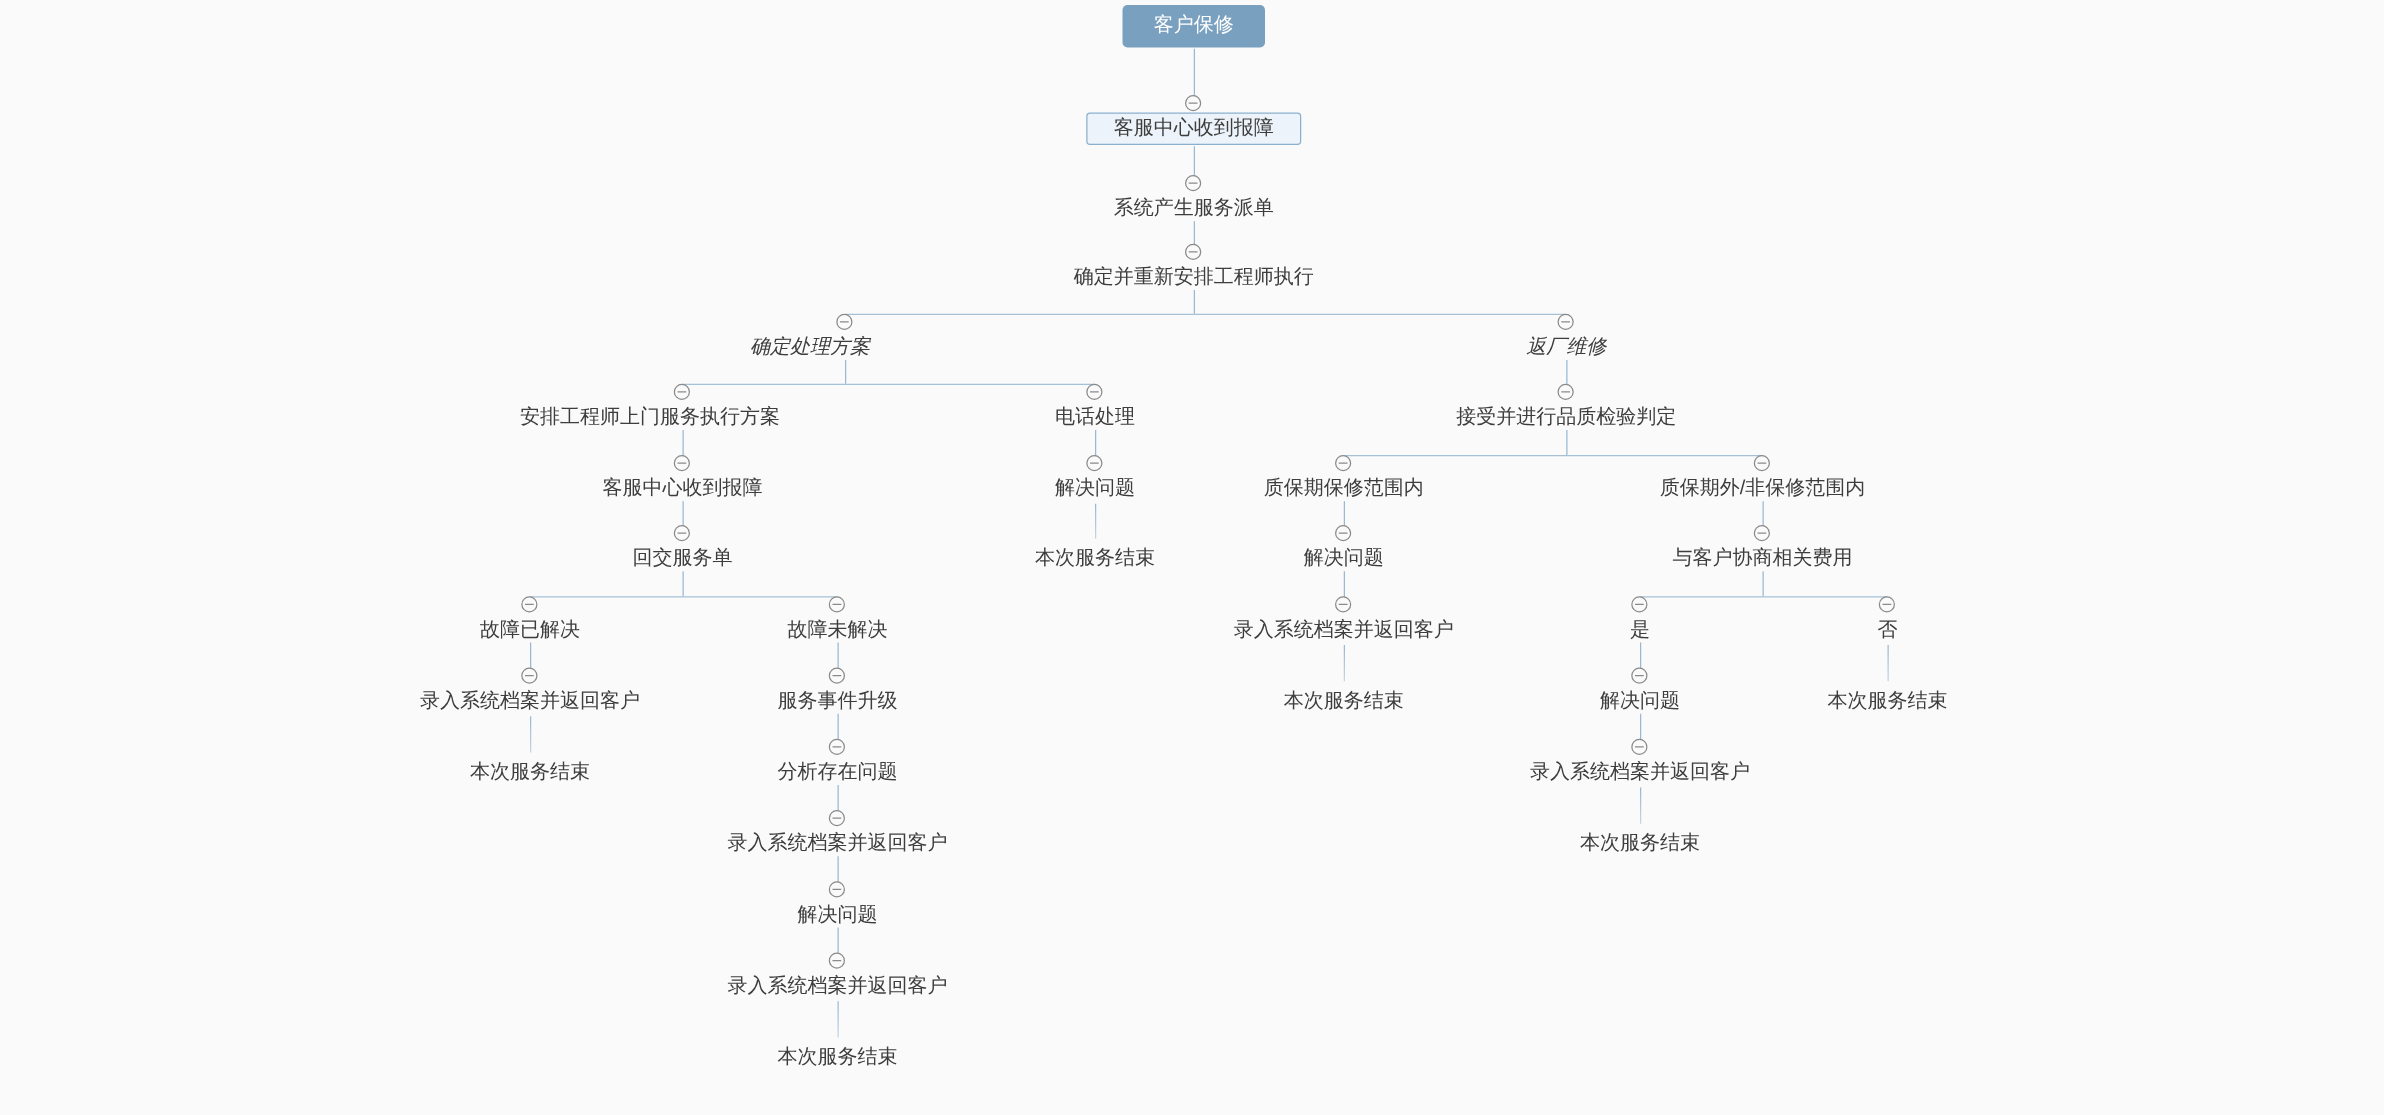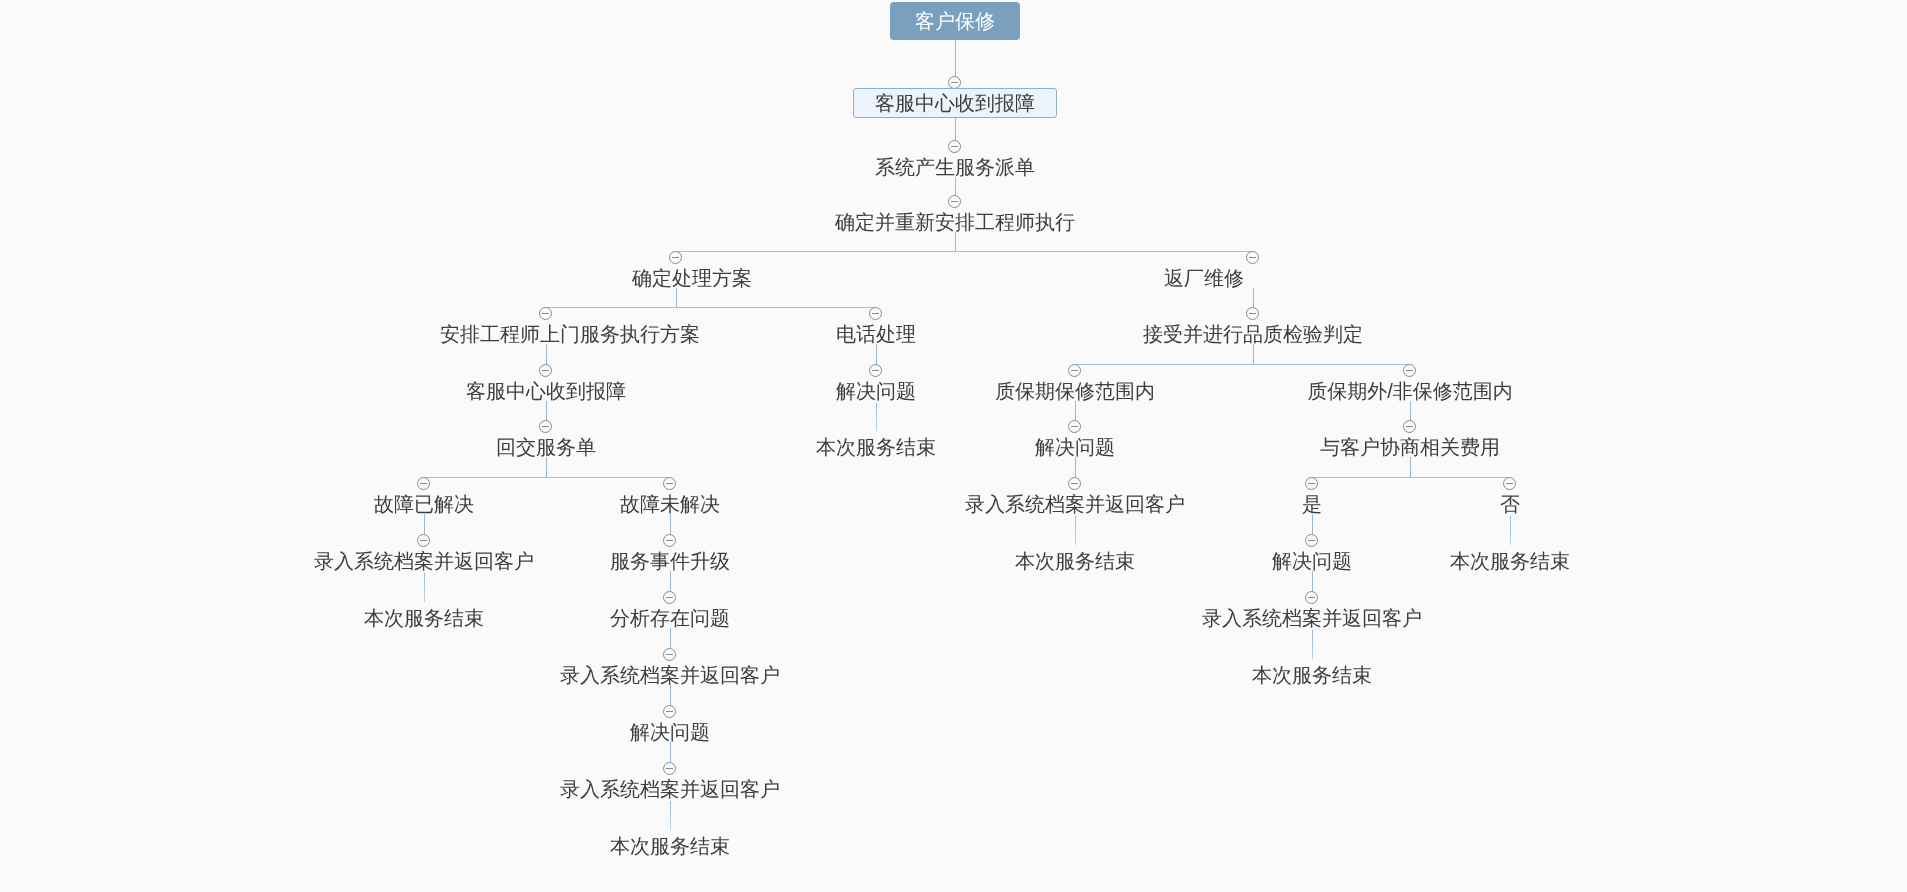--- a/index.html
+++ b/index.html
@@ -11,21 +11,21 @@
     position:relative;
     width:1907px;
     height:892px;
     background:#fafafa;
     overflow:hidden;
   }
   .node{
     position:absolute;
     transform:translate(-50%,-50%);
     white-space:nowrap;
-    font-size:20px;
+    font-size:16px;
     line-height:1.2;
     color:#3d3d3d;
     cursor:default;
   }
   .node.root{
     background:#7aa0bf;
     color:#ffffff;
     padding:9px 25px;
     border-radius:4px;
     line-height:1;
@@ -133,23 +133,23 @@
     <div class="edge-v leaf" style="left: 1311.5px; top: 630px; height: 29px;"></div>
     <div class="edge-v" style="left: 669.5px; top: 685px; height: 21px;"></div>
     <div class="toggle" style="left: 663px; top: 705px;"></div>
     <div class="edge-v" style="left: 669.5px; top: 742px; height: 21px;"></div>
     <div class="toggle" style="left: 663px; top: 762px;"></div>
     <div class="edge-v leaf" style="left: 669.5px; top: 801px; height: 29px;"></div>
     <div class="node root" style="left: 955px; top: 21px;">客户保修</div>
     <div class="node selected" style="left: 955px; top: 103px;">客服中心收到报障</div>
     <div class="node" style="left: 955px; top: 167px;">系统产生服务派单</div>
     <div class="node" style="left: 955px; top: 222px;">确定并重新安排工程师执行</div>
-    <div class="node" style="left: 692px; top: 278px;">确定处理方案</div>
-    <div class="node" style="left: 1204px; top: 278px;">返厂维修</div>
-    <div class="node" style="left: 570px; top: 334px;">安排工程师上门服务执行方案</div>
+    <div class="node" style="left: 648px; top: 278px; font-style: italic;">确定处理方案</div>
+    <div class="node" style="left: 1253px; top: 278px; font-style: italic;">返厂维修</div>
+    <div class="node" style="left: 520px; top: 334px;">安排工程师上门服务执行方案</div>
     <div class="node" style="left: 876px; top: 334px;">电话处理</div>
     <div class="node" style="left: 1253px; top: 334px;">接受并进行品质检验判定</div>
     <div class="node" style="left: 546px; top: 391px;">客服中心收到报障</div>
     <div class="node" style="left: 876px; top: 391px;">解决问题</div>
     <div class="node" style="left: 1075px; top: 391px;">质保期保修范围内</div>
     <div class="node" style="left: 1410px; top: 391px;">质保期外/非保修范围内</div>
     <div class="node" style="left: 546px; top: 447px;">回交服务单</div>
     <div class="node" style="left: 876px; top: 447px;">本次服务结束</div>
     <div class="node" style="left: 1075px; top: 447px;">解决问题</div>
     <div class="node" style="left: 1410px; top: 447px;">与客户协商相关费用</div>

